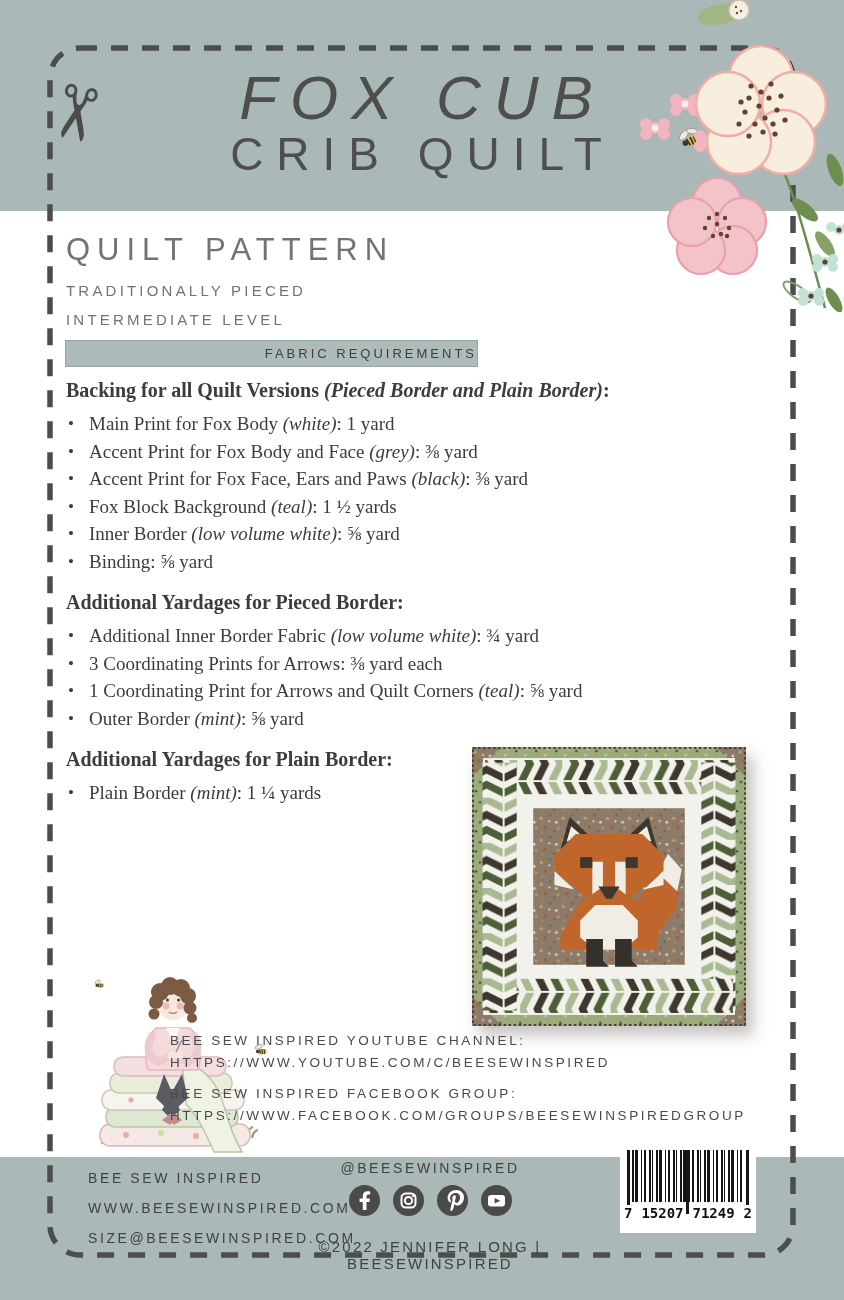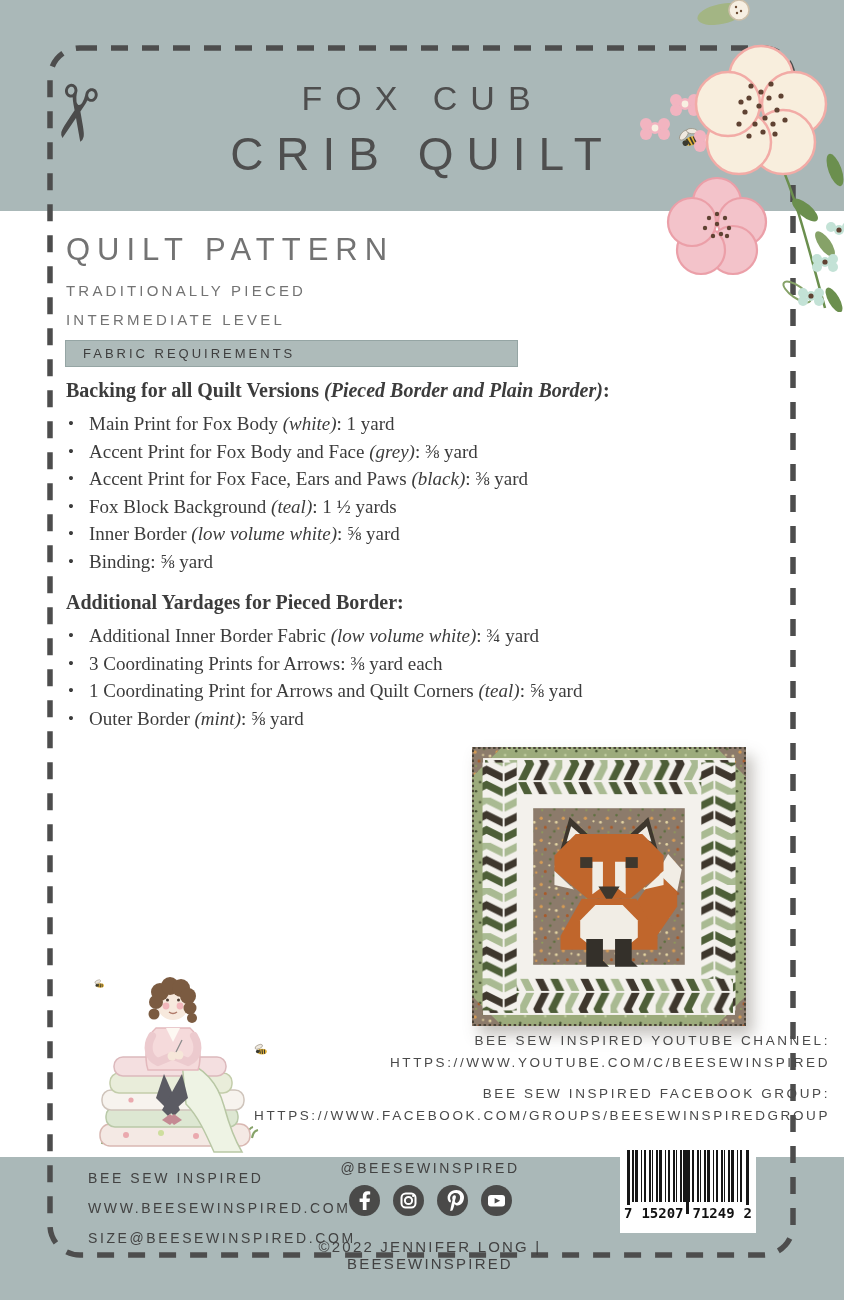--- a/index.html
+++ b/index.html
@@ -16,32 +16,33 @@
 
   .scissors{
     position:absolute; left:44px; top:76px; font-size:74px; color:#4b4b4b;
     transform:rotate(102deg); line-height:1;
   }
 
   .title{
     position:absolute; left:150px; top:72px; width:545px; text-align:center;
     color:#4e4e4e;
   }
-  .title .line1{font-size:34px; letter-spacing:13px; line-height:52px;}
+  .title .line1{font-size:62px; letter-spacing:13px; line-height:52px;font-style:italic;}
   .title .line2{font-size:46px; letter-spacing:13px; line-height:52px; margin-top:4px;}
 
   .pattern-info{position:absolute; left:66px; top:232px; color:#737373;}
   .pattern-info .h{font-size:31px; letter-spacing:7px; margin-bottom:14px;}
   .pattern-info .sub{font-size:15px; letter-spacing:3.2px; margin-bottom:12px;}
 
   .fabric-bar{
-    position:absolute; left:65px; top:340px; width:453px; height:27px;
+    position:absolute; left:65px; top:340px; width:413px; height:27px;
     background:#aebbba; border:1px solid #95a5a4; box-sizing:border-box;
     font-size:13px; letter-spacing:3px; line-height:25px; padding-left:17px;
     color:#3e3e3e;
+    text-align:right;
   }
 
   .sections{
     position:absolute; left:66px; top:379px; width:700px;
     font-family:"Liberation Serif", serif; color:#3c3c3c;
   }
   .sections h3{
     margin:0 0 13px 0; font-size:20px; line-height:22px; font-weight:bold;
   }
   .sections h3 .em{font-style:italic;}
@@ -56,21 +57,21 @@
   .sections li .em{font-style:italic;}
 
   .quilt-figure{
     position:absolute; left:472px; top:747px; width:274px; height:279px;
     box-shadow:7px 9px 14px rgba(90,80,70,.35);
   }
 
   .artist{position:absolute; left:86px; top:966px; width:190px; height:194px;}
 
   .links-block{
-    position:absolute; left:170px; top:1030px; width:660px; text-align:right;
+    position:absolute; left:170px; top:1030px; width:660px; text-align:left;
     color:#4a4a4a; font-size:13.5px; letter-spacing:2.6px; line-height:22px;
   }
   .links-block .group{margin-bottom:9px;}
 
   .footer-left{
     position:absolute; left:88px; top:1163px; color:#424242;
     font-size:14px; letter-spacing:2.6px; line-height:30px;
   }
   .footer-center{
     position:absolute; left:250px; top:1157px; width:360px; text-align:center;
@@ -280,20 +281,28 @@
         <span>Additional Yardages for Pieced Border:</span>
       </h3>
       <ul>
         <li><span>Additional Inner Border Fabric </span><span class="em">(low volume white)</span><span>: ¾ yard</span></li>
         <li><span>3 Coordinating Prints for Arrows: ⅜ yard each</span></li>
         <li><span>1 Coordinating Print for Arrows and Quilt Corners </span><span class="em">(teal)</span><span>: ⅝ yard</span></li>
         <li><span>Outer Border </span><span class="em">(mint)</span><span>: ⅝ yard</span></li>
       </ul>
     </section>
 
+    <section>
+      <h3>
+        <span>Additional Yardages for Plain Border:</span>
+      </h3>
+      <ul>
+        <li><span>Plain Border </span><span class="em">(mint)</span><span>: 1 ¼ yards</span></li>
+      </ul>
+    </section>
   </div>
 
   <div class="quilt-figure">
     <svg width="274" height="279" viewBox="0 0 273 278">
       <defs>
         <pattern id="speckTaupe" patternUnits="userSpaceOnUse" width="22" height="22">
           <rect width="22" height="22" fill="#8c7b6b"></rect>
           <circle cx="3" cy="5" r="1.6" fill="#d59b55"></circle>
             <circle cx="12" cy="2" r="1.3" fill="#5f7040"></circle>
           <circle cx="18" cy="9" r="1.4" fill="#e6d6a3"></circle>

